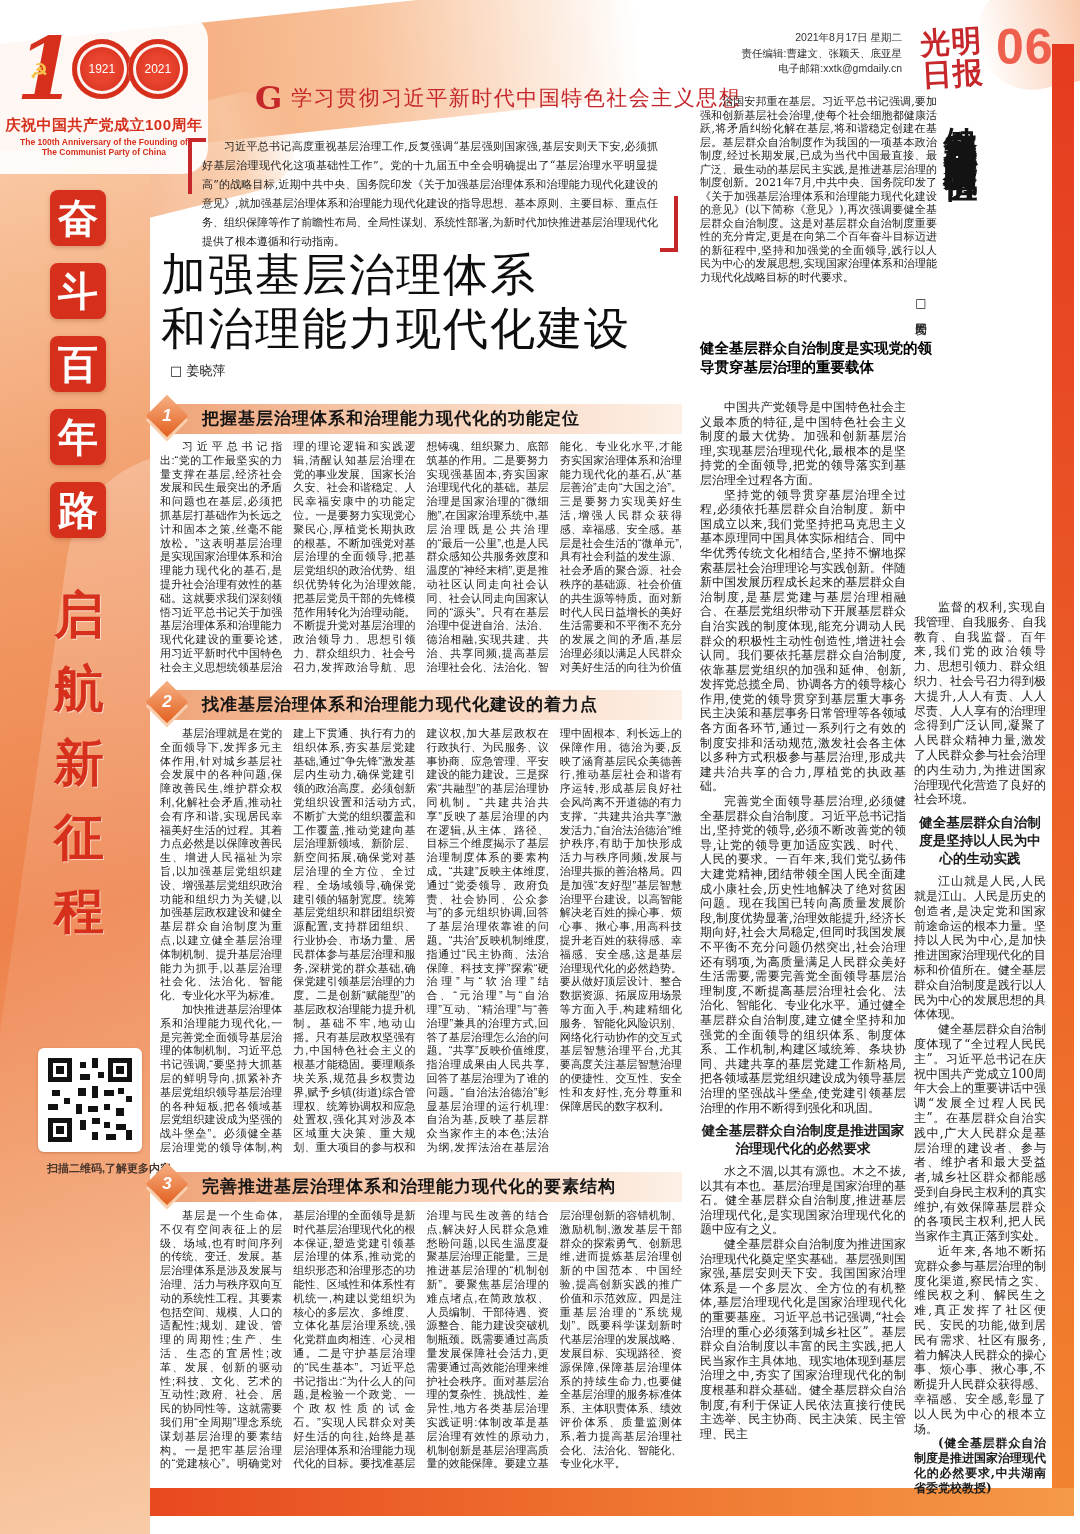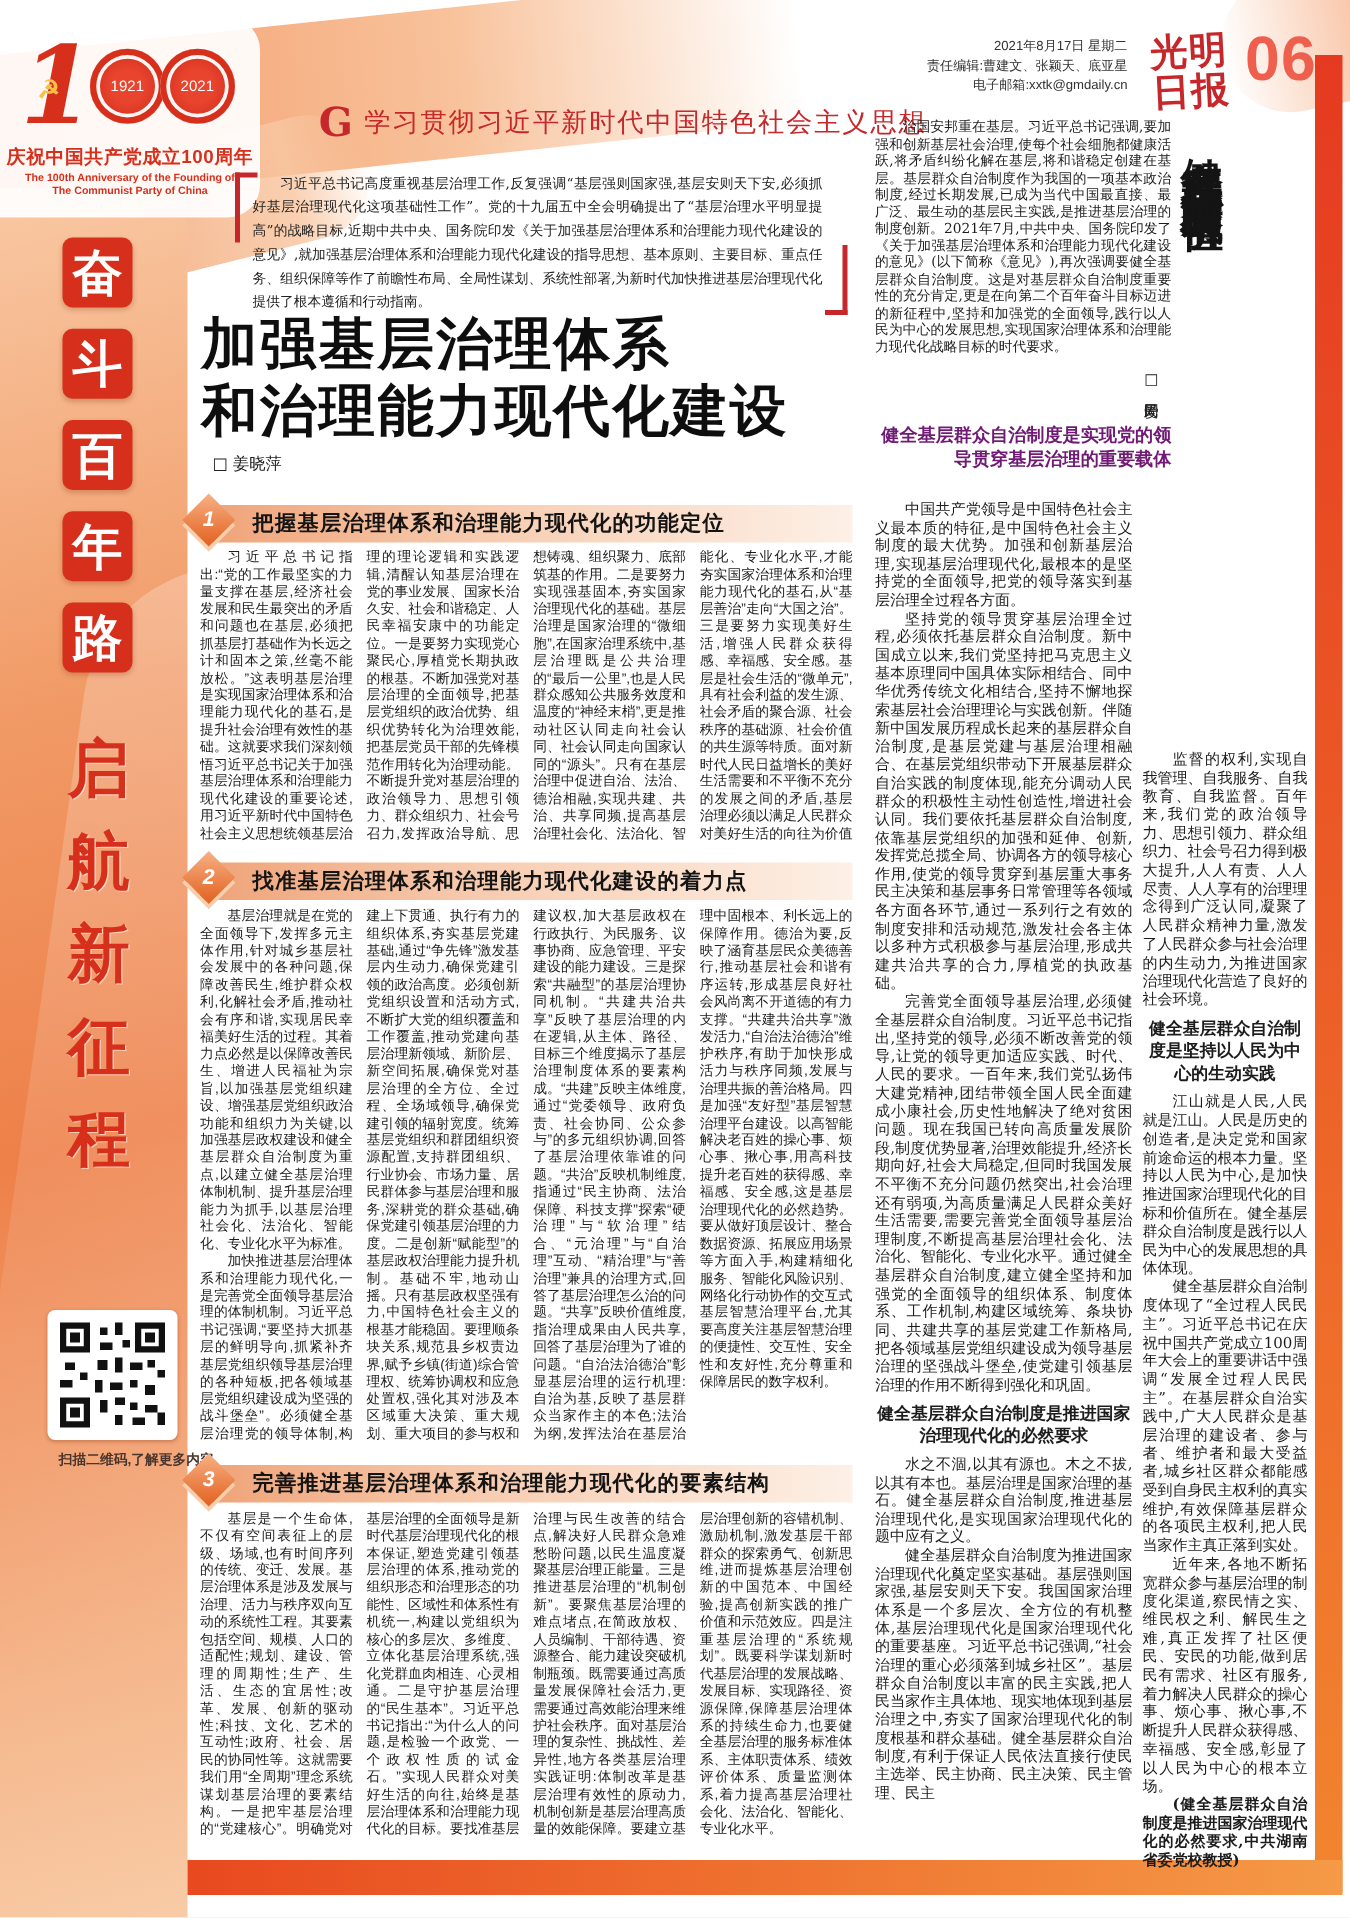--- a/index.html
+++ b/index.html
@@ -67,21 +67,21 @@
   .banner .g{font-family:"DejaVu Serif",serif;font-weight:900;font-size:32px;color:#c5272b;margin-right:9px;line-height:32px;}
   .banner .t{font-size:21px;font-weight:400;color:#c5272b;letter-spacing:1.5px;}
 
   
   .quote{left:202px;top:137px;width:456px;height:114px;font-family:"DejaVu Serif",serif;
     font-size:11px;line-height:19px;text-align:justify;color:#222;overflow:hidden;}
   .quote p{margin:0;text-indent:2em;}
   .brk{width:14px;height:52px;}
   .brk-tl{left:188px;top:138px;border-left:4px solid #c5272b;border-top:4px solid #c5272b;}
   .brk-br{left:660px;top:196px;border-right:4px solid #c5272b;border-bottom:4px solid #c5272b;}
-  .headline{left:161px;top:248px;width:524px;font-size:45px;line-height:54px;font-weight:700;
+  .headline{left:161px;top:248px;width:524px;font-size:45px;line-height:54px;font-weight:400;
     color:#0e0e0e;letter-spacing:2px;}
   .byline{left:170px;top:362px;font-family:"DejaVu Serif",serif;font-size:13px;color:#222;}
 
   .secbar{left:160px;width:522px;height:30px;
     background:linear-gradient(90deg,#efa276 0%,#f7cdb2 45%,#fdf0e6 100%);}
   .secbar .num{position:absolute;left:-8px;top:-3px;width:30px;height:30px;transform:rotate(45deg);
     background:linear-gradient(135deg,#f7b184,#e2601f);box-shadow:3px 3px 0 #f8cfae;}
   .secbar .num b{position:absolute;left:0;top:0;width:30px;height:30px;transform:rotate(-45deg);
     display:flex;align-items:center;justify-content:center;color:#fff;font-size:17px;font-style:italic;}
   .secbar .tt{position:absolute;left:42px;top:0;line-height:30px;font-size:17px;font-weight:900;color:#141414;letter-spacing:1px;}
@@ -89,21 +89,21 @@
     text-align:justify;overflow:hidden;color:#1b1b1b;}
   .cols p{margin:0;text-indent:2em;}
   .s1{top:440px;height:240px;}
   .s2{top:727px;height:440px;}
   .s3{top:1209px;height:272px;}
 
   
   .r-intro{left:700px;top:95px;width:237px;height:240px;font-family:"DejaVu Serif",serif;
     font-size:11px;line-height:13.5px;text-align:justify;overflow:hidden;}
   .r-intro p{margin:0;text-indent:2em;}
-  .r-sub1{left:700px;top:340px;width:237px;text-align:right;font-weight:900;font-size:14.5px;line-height:19px;color:#701a75;}
+  .r-sub1{left:700px;top:340px;width:237px;text-align:left;font-weight:900;font-size:14.5px;line-height:19px;color:#000000;font-family:Liberation Mono, monospace;}
   .r-col1{left:700px;top:400px;width:206px;height:1084px;font-family:"DejaVu Serif",serif;
     font-size:12px;line-height:14.6px;text-align:justify;overflow:hidden;}
   .r-col1 p,.r-col2 p{margin:0;text-indent:2em;}
   .r-subhead{font-weight:900;font-family:"Liberation Sans",sans-serif;font-size:13.5px;line-height:18px;
     text-align:center;text-indent:0 !important;margin:7px 0 6px 0 !important;}
   .vtitle{left:938px;top:100px;height:560px;writing-mode:vertical-rl;font-size:34px;font-weight:900;
     letter-spacing:3px;color:#141414;}
   .vbyline{left:912px;top:296px;height:110px;writing-mode:vertical-rl;font-family:"DejaVu Serif",serif;
     font-size:12px;color:#222;}
   .r-col2{left:914px;top:600px;width:132px;height:915px;font-family:"DejaVu Serif",serif;

